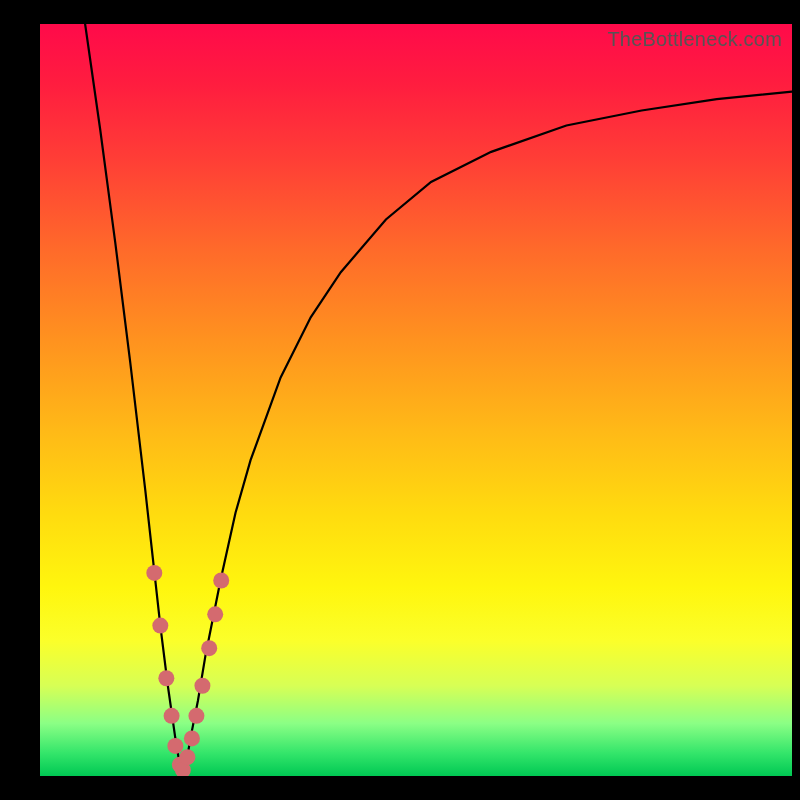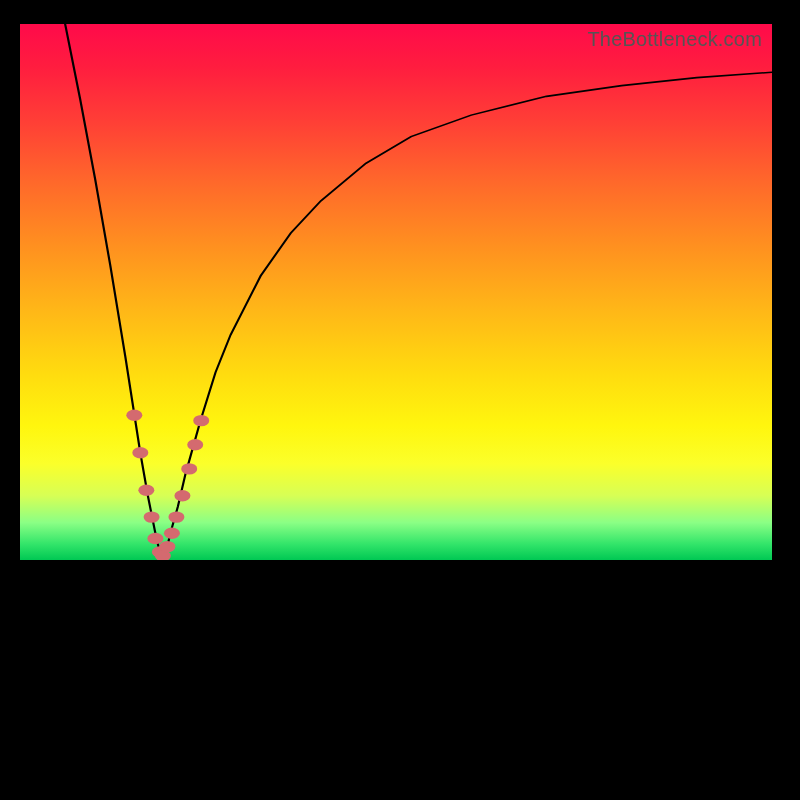--- a/index.html
+++ b/index.html
@@ -12,24 +12,24 @@
     font-family: Arial, Helvetica, sans-serif;
   }
   .frame {
     position: absolute;
     left: 0; top: 0;
     width: 800px; height: 800px;
     background: #000;
   }
   .plot-area {
     position: absolute;
-    left: 20px;
+    left: 40px;
     top: 24px;
     width: 752px;
-    height: 536px;
+    height: 752px;
     overflow: hidden;
   }
   .gradient-bg {
     position: absolute;
     left: 0; top: 0;
     width: 100%; height: 100%;
     background: linear-gradient(to bottom,
       #ff0a4a 0%,
       #ff1d3f 8%,
       #ff3e36 18%,

